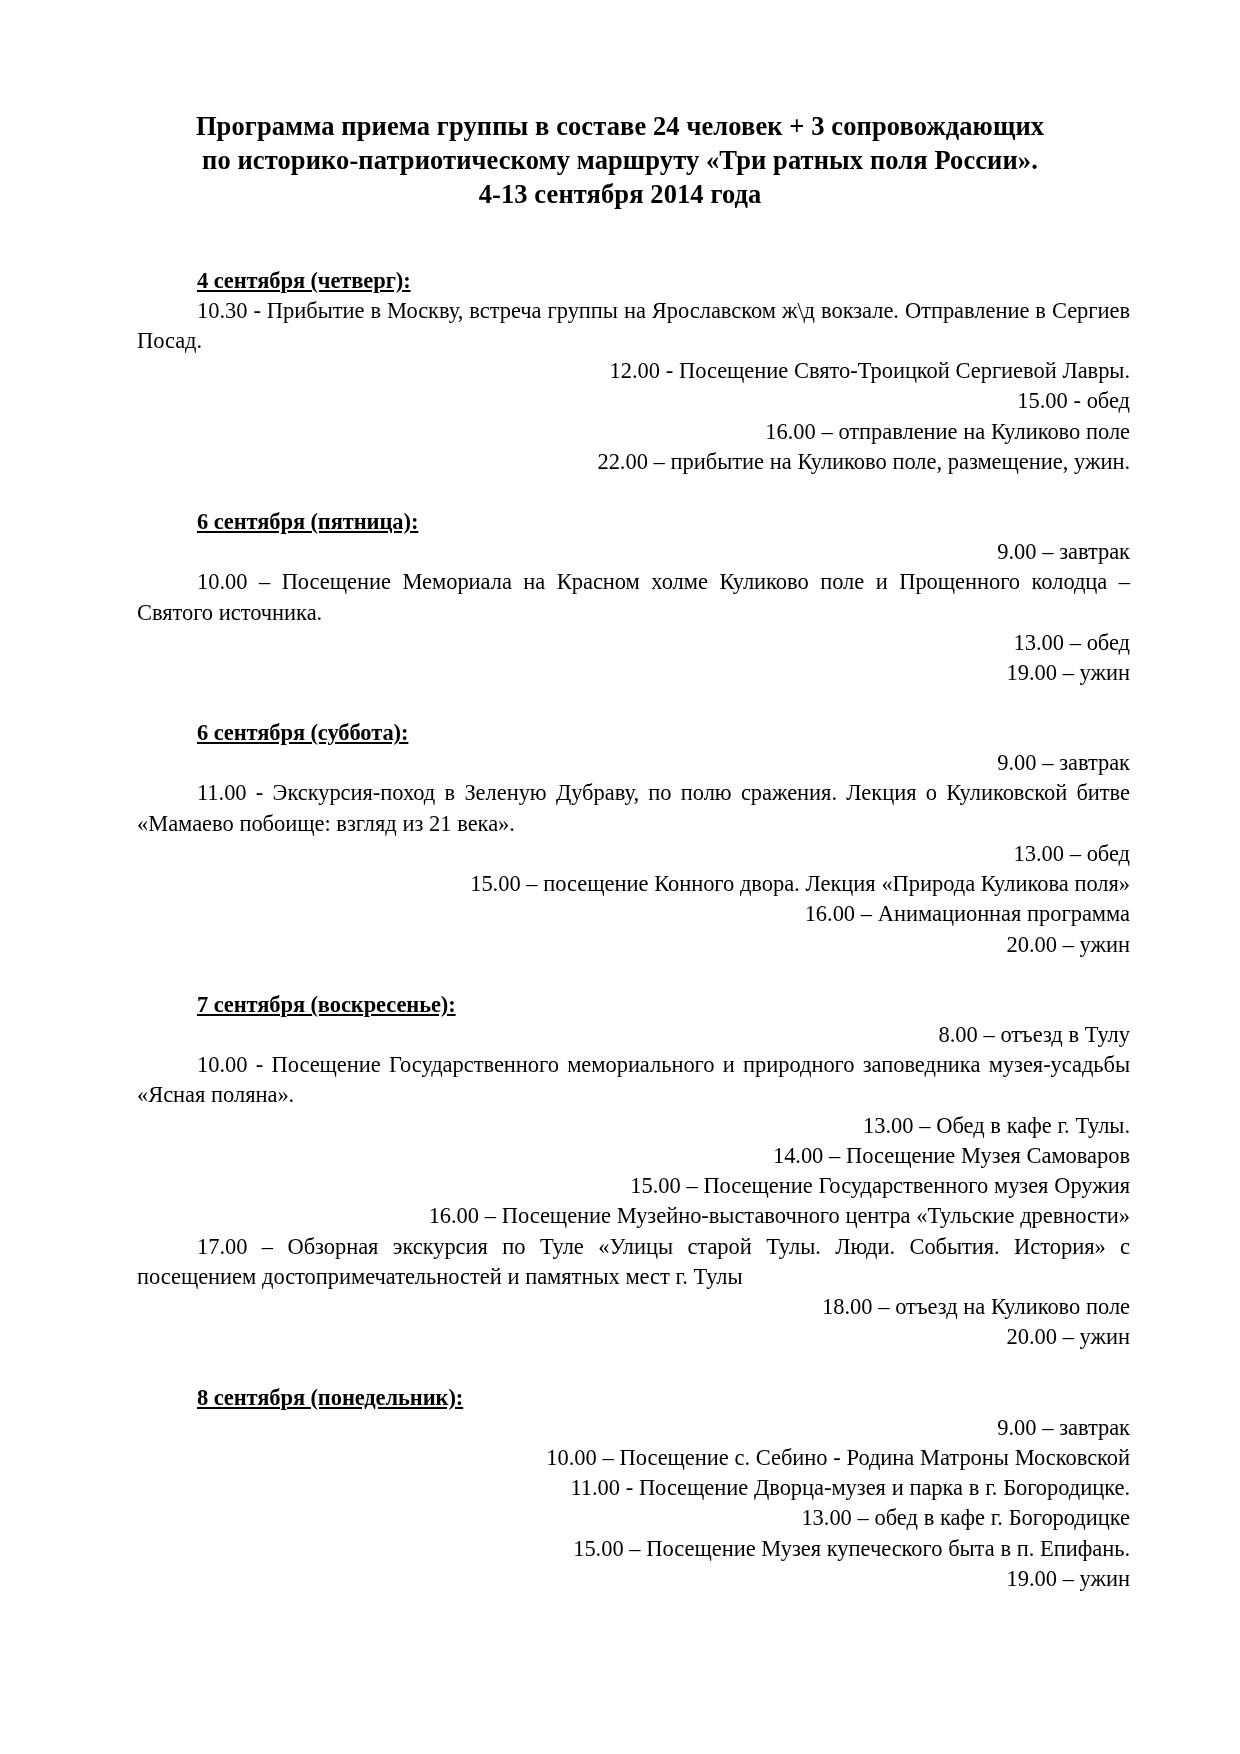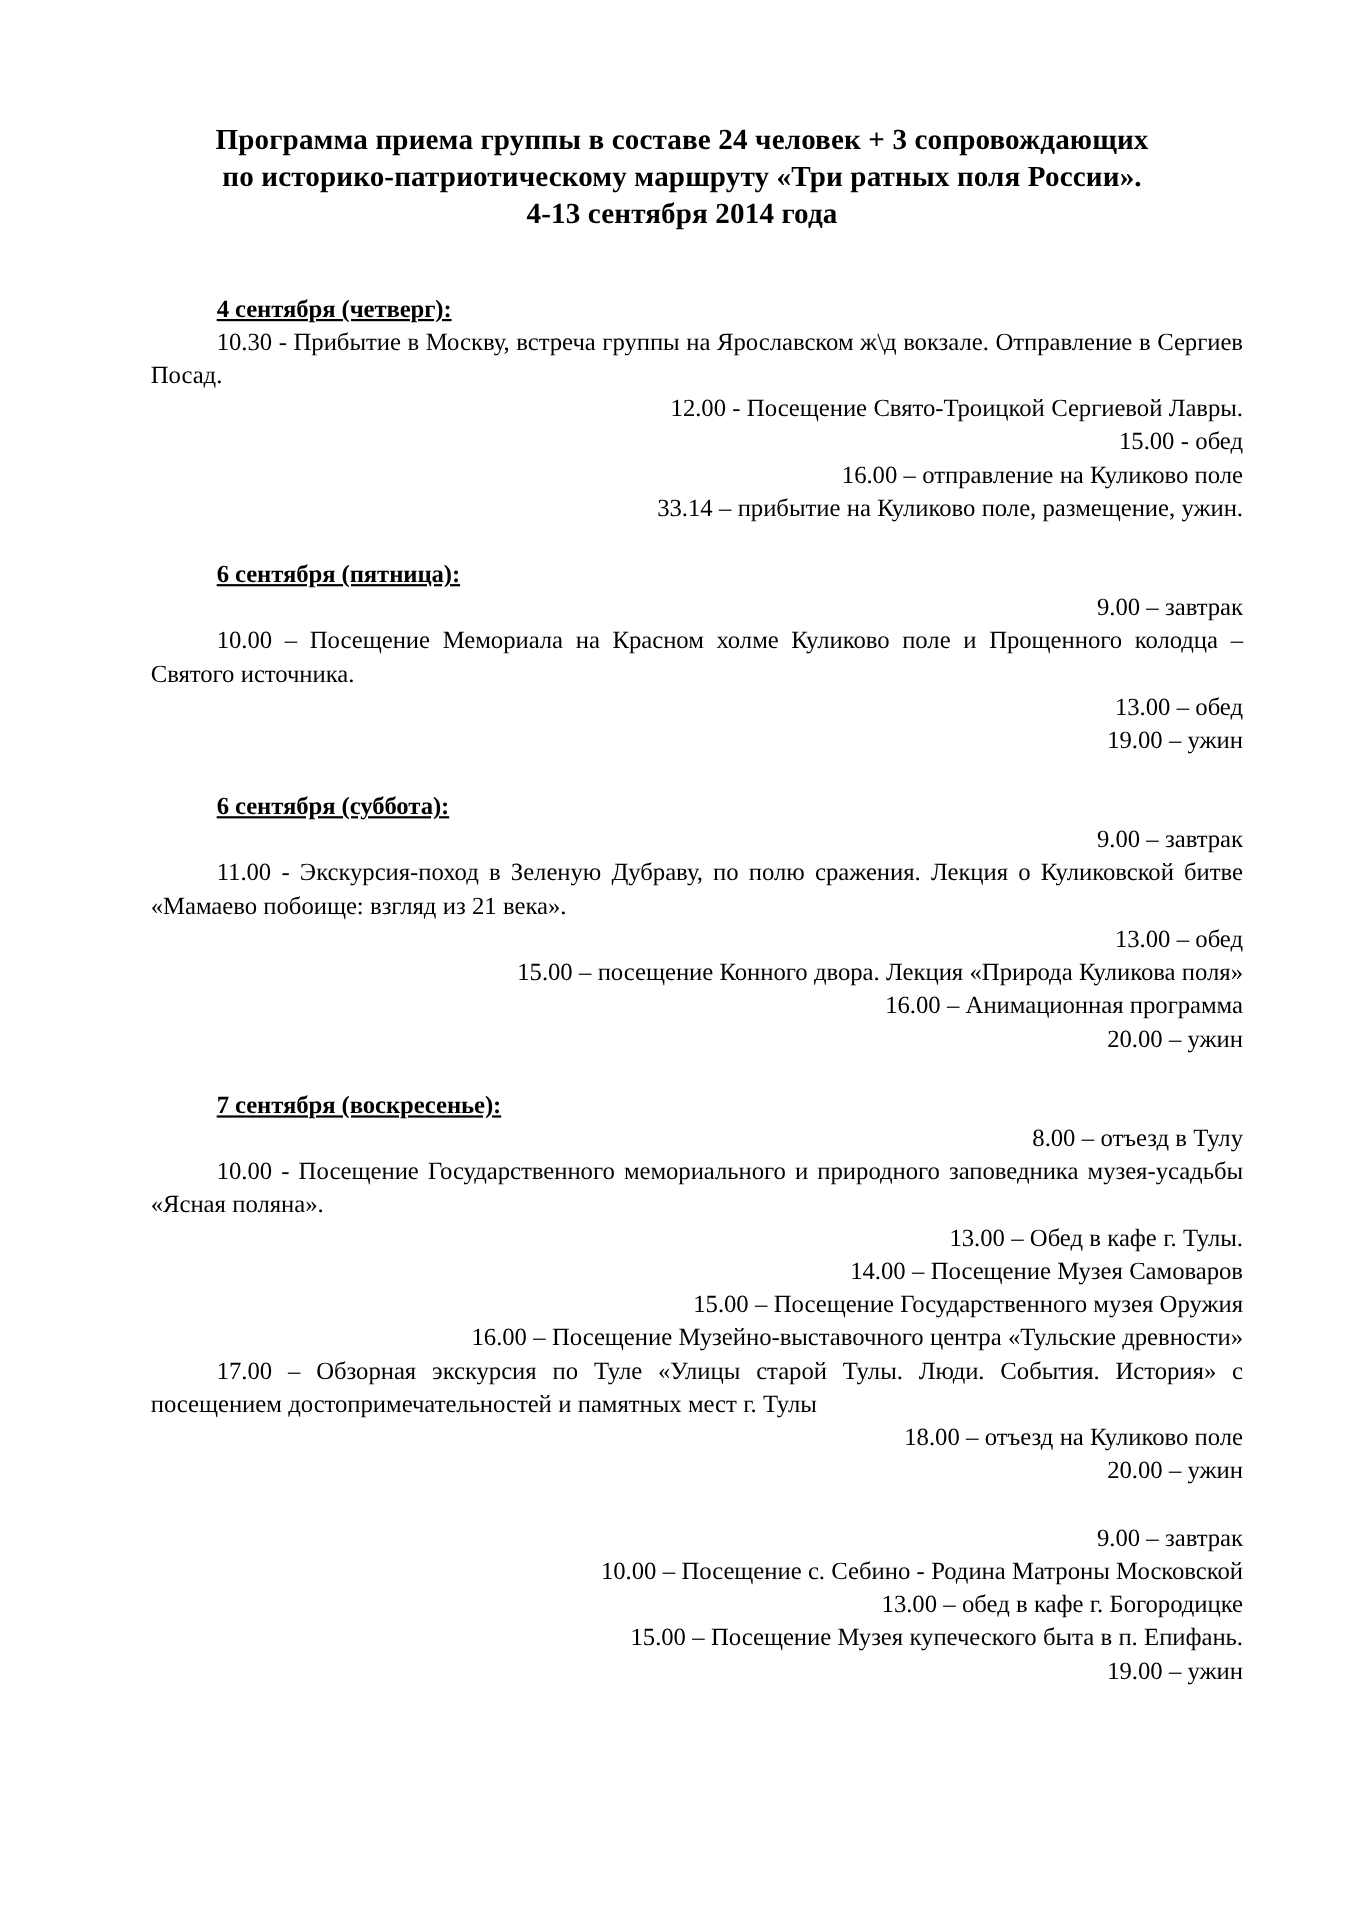--- a/index.html
+++ b/index.html
@@ -84,21 +84,21 @@
   <div class="body-block">
 
     <div class="day-section">
       <div class="day-heading-wrap">
         <span class="day-heading">4 сентября (четверг):</span>
       </div>
       <p class="entry wraps">10.30 - Прибытие в Москву, встреча группы на Ярославском ж\д вокзале. Отправление в Сергиев Посад.</p>
       <p class="entry">12.00 -  Посещение Свято-Троицкой Сергиевой Лавры.</p>
       <p class="entry">15.00 - обед</p>
       <p class="entry">16.00 – отправление на Куликово поле</p>
-      <p class="entry">33.14 – прибытие на Куликово поле, размещение, ужин.</p>
+      <p class="entry">22.00 – прибытие на Куликово поле, размещение, ужин.</p>
     </div>
 
     <div class="gap"></div>
 
     <div class="day-section">
       <div class="day-heading-wrap">
         <span class="day-heading">6 сентября (пятница):</span>
       </div>
       <p class="entry">9.00 – завтрак</p>
       <p class="entry wraps">10.00 – Посещение Мемориала на Красном холме Куликово поле  и Прощенного колодца – Святого источника.</p>
@@ -133,21 +133,25 @@
       <p class="entry">15.00  – Посещение Государственного музея Оружия</p>
       <p class="entry">16.00 – Посещение Музейно-выставочного центра «Тульские древности»</p>
       <p class="entry wraps">17.00 – Обзорная экскурсия по Туле «Улицы старой Тулы. Люди. События. История» с посещением достопримечательностей и памятных мест г. Тулы</p>
       <p class="entry">18.00 – отъезд на Куликово поле</p>
       <p class="entry">20.00 – ужин</p>
     </div>
 
     <div class="gap"></div>
 
     <div class="day-section">
+      <div class="day-heading-wrap">
+        <span class="day-heading">8 сентября (понедельник):</span>
+      </div>
       <p class="entry">9.00 – завтрак</p>
       <p class="entry">10.00 – Посещение с. Себино -  Родина Матроны Московской</p>
+      <p class="entry">11.00 -  Посещение  Дворца-музея и парка в г. Богородицке.</p>
       <p class="entry">13.00 – обед в кафе г. Богородицке</p>
       <p class="entry">15.00 – Посещение Музея купеческого быта в п. Епифань.</p>
       <p class="entry">19.00 – ужин</p>
     </div>
 
   </div>
 </div>
 
 </body></html>

